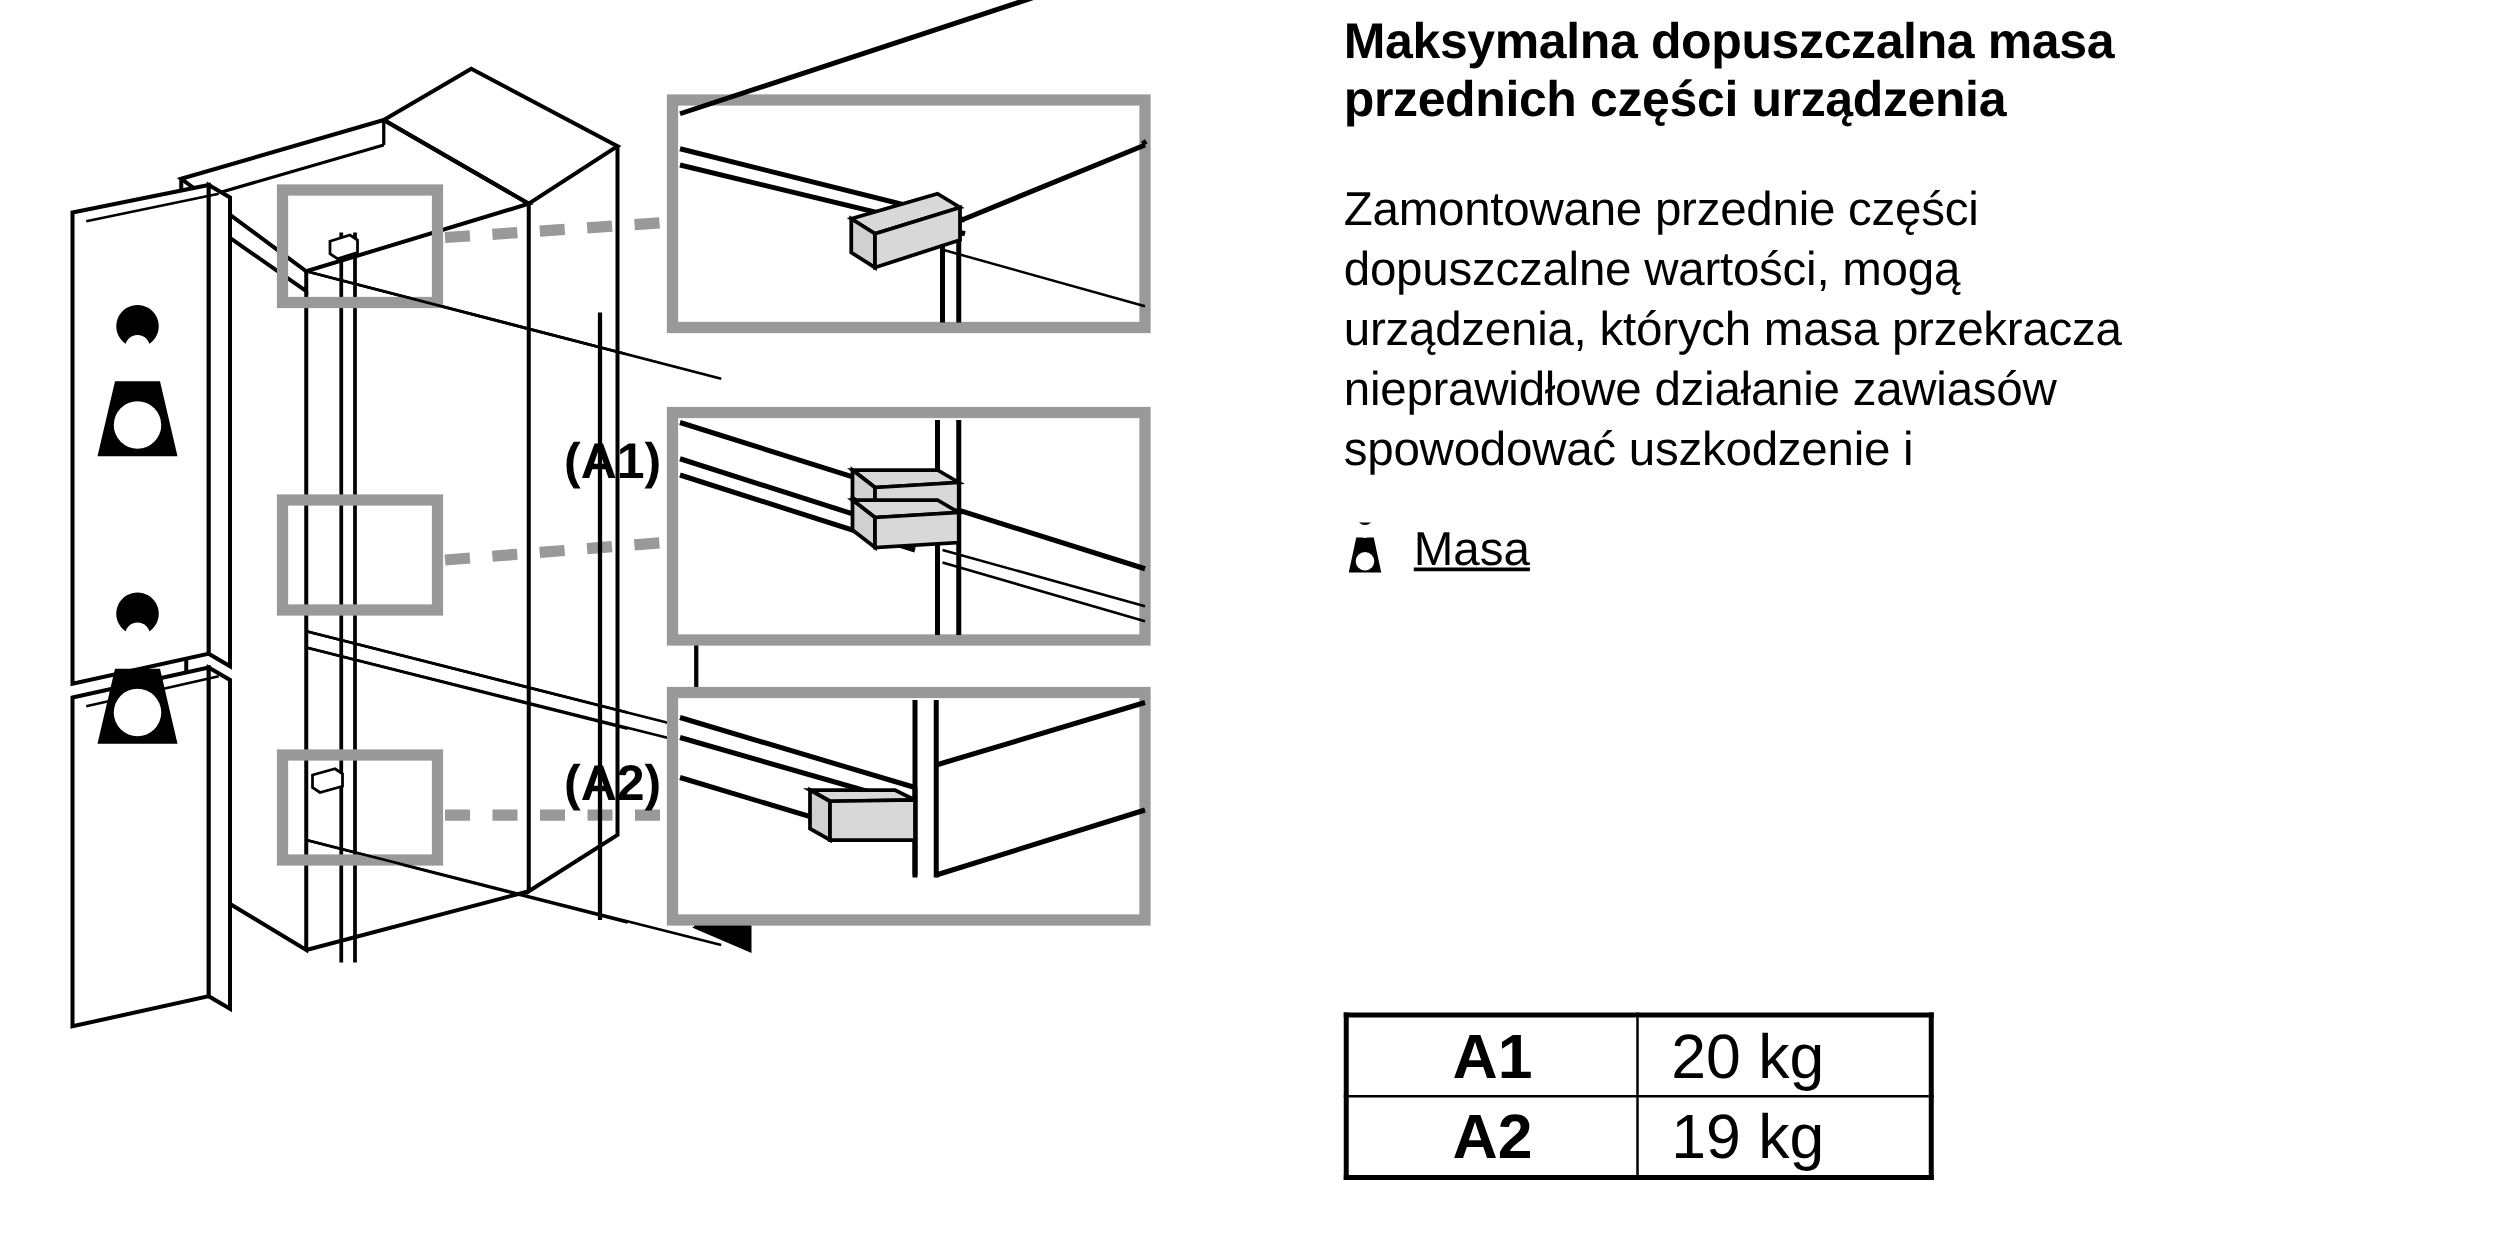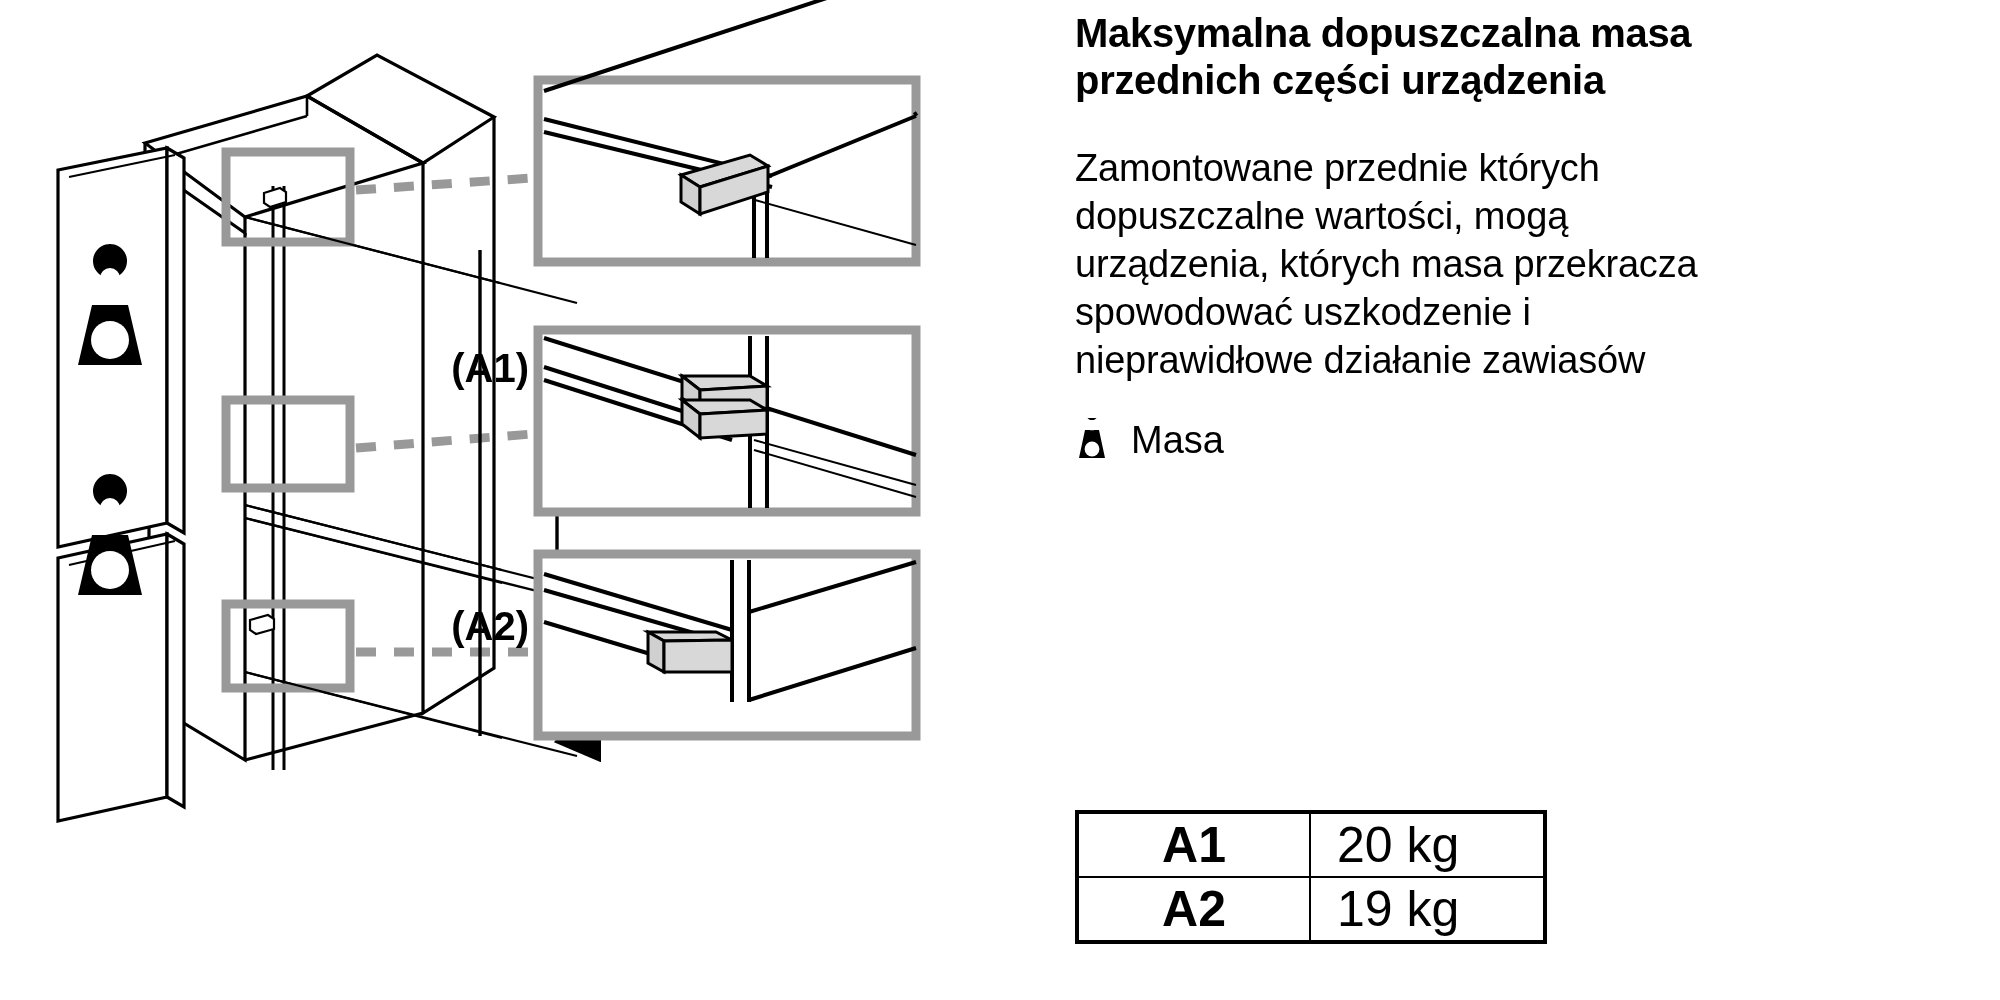--- a/index.html
+++ b/index.html
@@ -53,20 +53,21 @@
     line-height: 1.26;
     letter-spacing: -0.2px;
   }
   .legendrow {
     position: absolute;
     left: 0;
     top: 418px;
     display: flex;
     align-items: center;
     gap: 22px;
+    text-decoration: underline;
   }
   .legend-label {
     font-size: 38px;
     line-height: 1;
   }
   .weight-icon-legend {
     width: 34px;
     height: 44px;
     display: block;
   }
@@ -297,25 +298,25 @@
   </div>
 
   <div id="textpanel">
 
     <div class="heading">
       <div>Maksymalna dopuszczalna masa</div>
       <div>przednich części urządzenia</div>
     </div>
 
     <div class="bodytext">
-      <div>Zamontowane przednie których</div>
+      <div>Zamontowane przednie części</div>
       <div>dopuszczalne wartości, mogą</div>
       <div>urządzenia, których masa przekracza</div>
+      <div>nieprawidłowe działanie zawiasów</div>
       <div>spowodować uszkodzenie i</div>
-      <div>nieprawidłowe działanie zawiasów</div>
     </div>
 
     <div class="legendrow">
       <svg class="weight-icon-legend" viewBox="0 0 34 44">
         <path d="M17,2 a6.4,6.4 0 1,1 0.01,0 Z M10,12 h14 l6,28 h-26 Z" fill="#000"></path>
         <circle cx="17" cy="8.4" r="3.9" fill="#ffffff"></circle>
         <circle cx="17" cy="31" r="7.4" fill="#ffffff"></circle>
       </svg>
       <span class="legend-label">Masa</span>
     </div>

